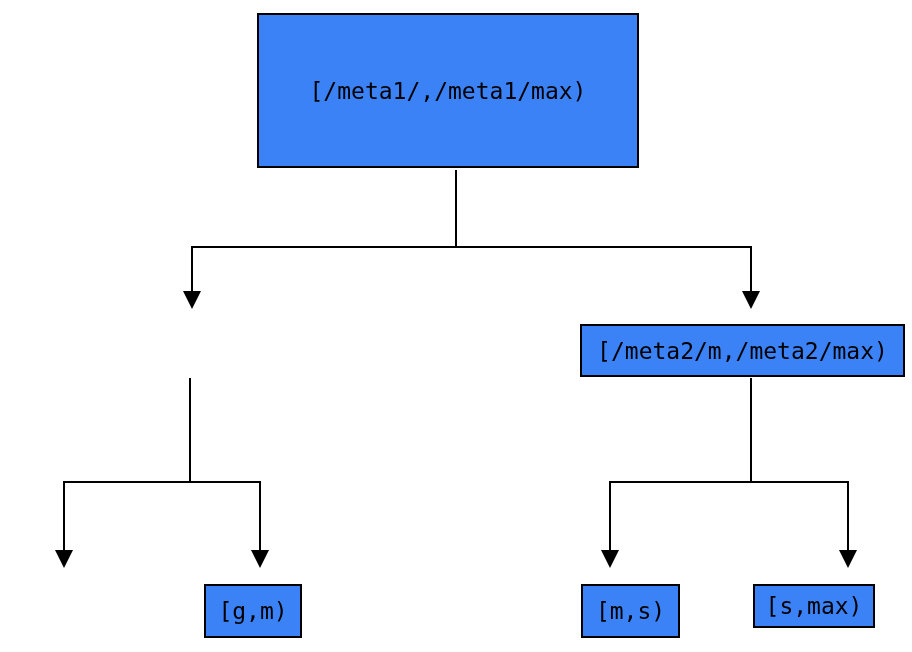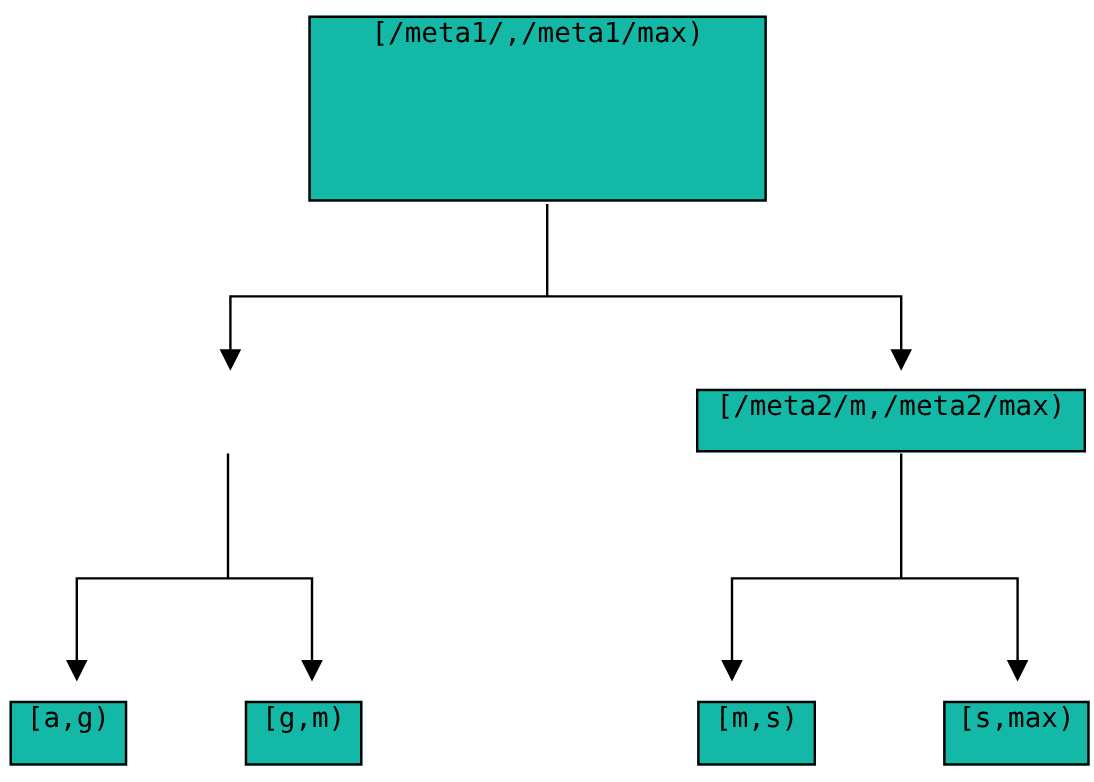--- a/index.html
+++ b/index.html
@@ -19,35 +19,35 @@
     position: absolute;
     left: 0;
     top: 0;
     width: 912px;
     height: 652px;
   }
   .node {
     position: absolute;
     box-sizing: border-box;
     border: 2px solid #000000;
-    background: #14b8a6;
+    background: #3b82f6;
     display: flex;
-    align-items: flex-start;
+    align-items: center;
     justify-content: center;
     font-size: 23px;
     color: #000000;
     white-space: nowrap;
   }
   .node-root   { left: 257px; top: 13px;  width: 382px; height: 155px; }
   .node-left   { left: 20px;  top: 324px; width: 327px; height: 53px; }
   .node-right  { left: 580px; top: 324px; width: 325px; height: 53px; }
   .node-ag     { left: 8px;   top: 584px; width: 98px;  height: 54px; }
   .node-gm     { left: 204px; top: 584px; width: 98px;  height: 54px; }
   .node-ms     { left: 553px; top: 584px; width: 99px;  height: 54px; margin-left: 28px; }
-  .node-smax   { left: 786px; top: 584px; width: 122px; height: 54px; }
+  .node-smax   { left: 753px; top: 584px; width: 122px; height: 44px; }
 </style>
 </head>
 <body>
 
 <div class="canvas">
 
   <svg class="edges" viewBox="0 0 912 652" xmlns="http://www.w3.org/2000/svg">
 
     <g stroke="#000000" stroke-width="2" fill="none">
       <path d="M456,170 L456,247 M192,247 L751,247 M192,246 L192,292 M751,246 L751,292"></path>
@@ -70,23 +70,20 @@
 
   <div class="node node-root">
     <span>[/meta1/,/meta1/max)</span>
   </div>
 
 
   <div class="node node-right">
     <span>[/meta2/m,/meta2/max)</span>
   </div>
 
-  <div class="node node-ag">
-    <span>[a,g)</span>
-  </div>
 
   <div class="node node-gm">
     <span>[g,m)</span>
   </div>
 
   <div class="node node-ms">
     <span>[m,s)</span>
   </div>
 
   <div class="node node-smax">

